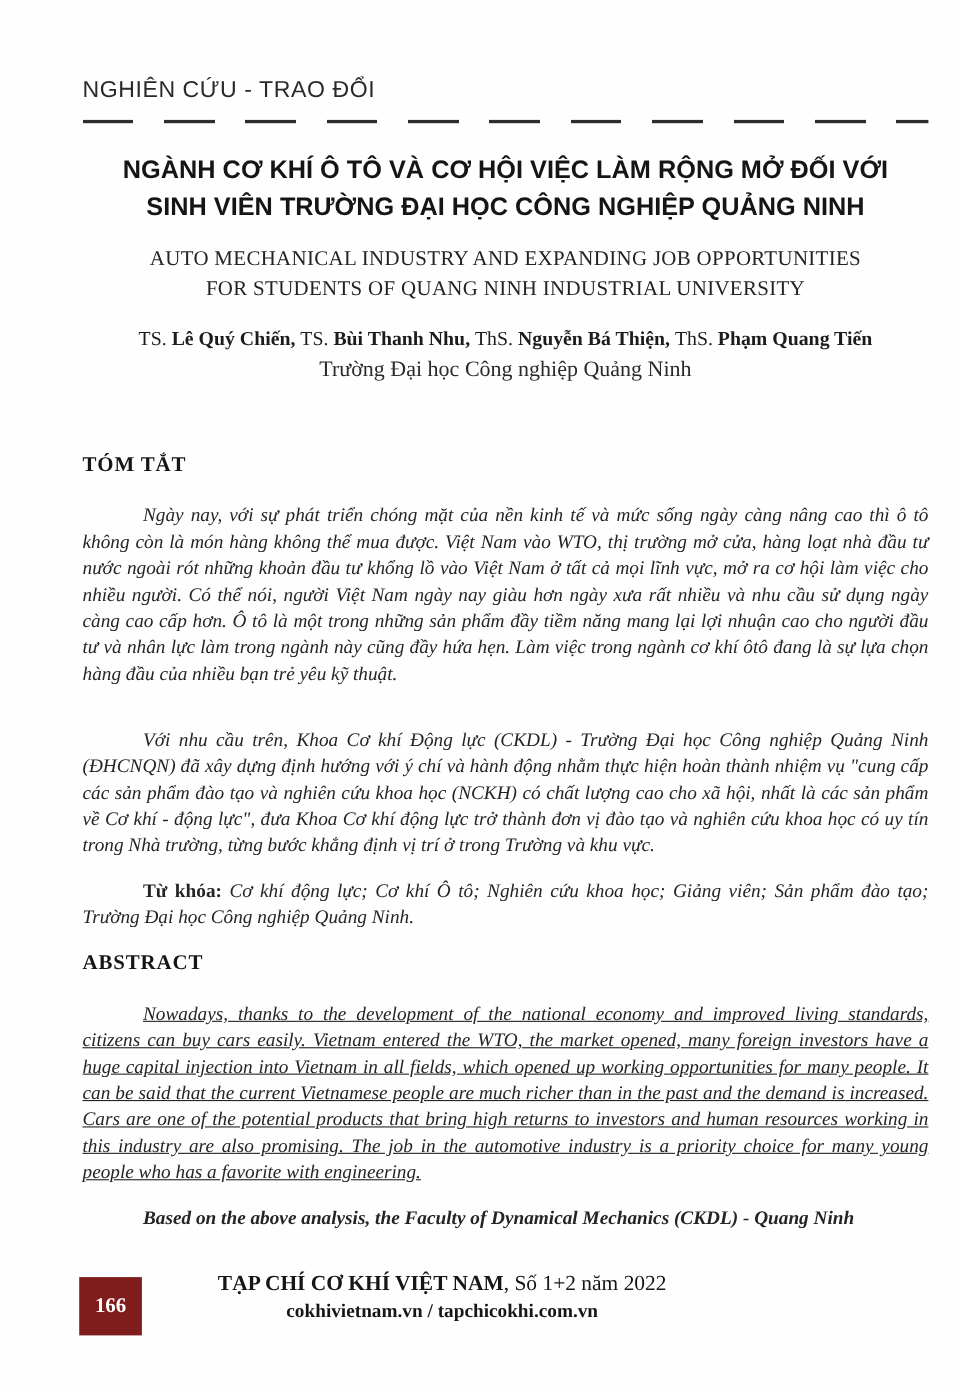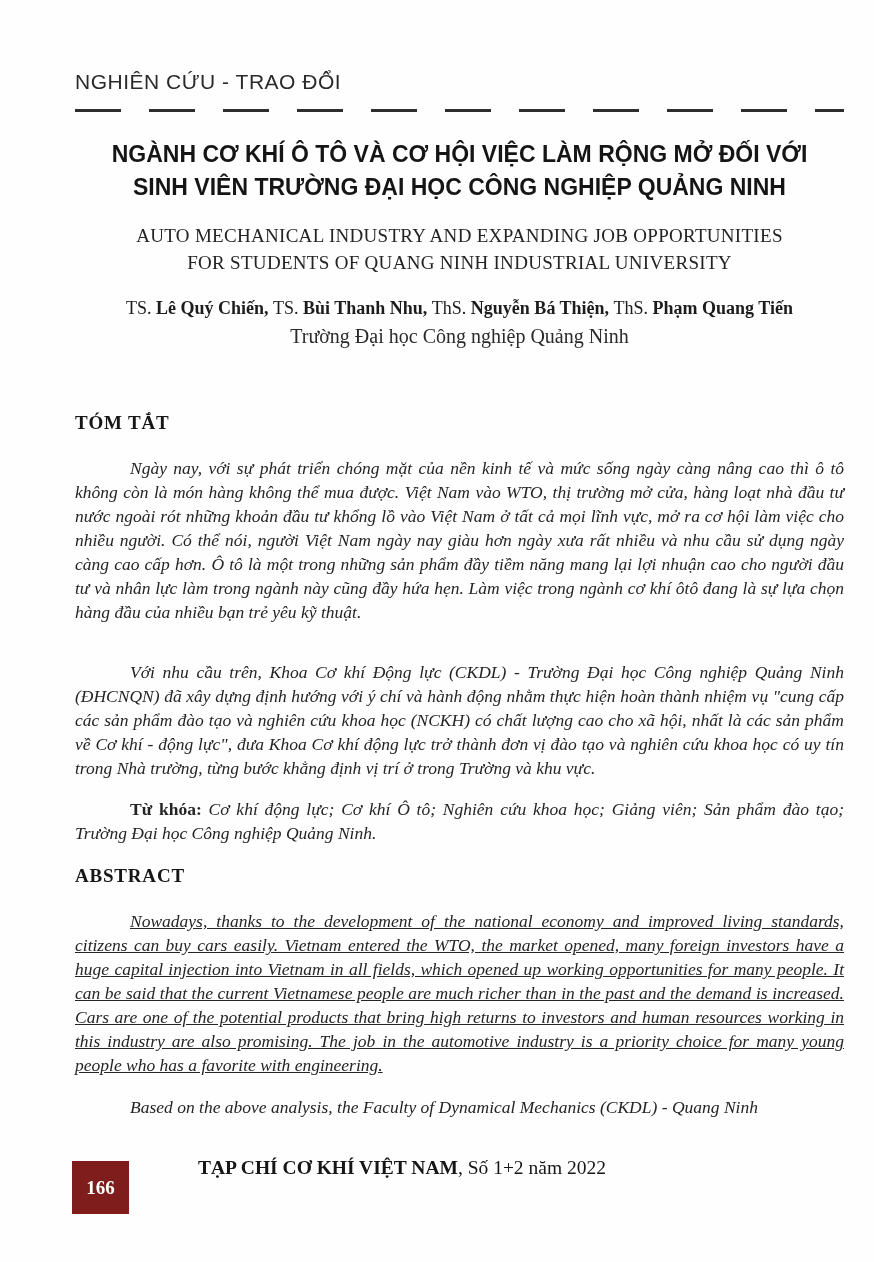--- a/index.html
+++ b/index.html
@@ -74,21 +74,21 @@
     line-height: 24px;
     text-align: justify;
     text-indent: 55px;
     color: #242424;
   }
   .p-vi-1 { margin-top: 22px; }
   .p-vi-2 { margin-top: 36px; }
   .p-keywords { margin-top: 16px; }
   .p-keywords .kw-label { font-style: normal; font-weight: bold; }
   .p-en-1 { margin-top: 22px; text-decoration: underline; }
-  .p-en-2 { margin-top: 3px; }
+  .p-en-2 { margin-top: 3px; font-weight: bold; }
 
   .footer {
     position: absolute;
     left: 72px;
     top: 1155px;
     display: flex;
     align-items: flex-start;
   }
   .page-number-box {
     width: 57px;
@@ -151,15 +151,16 @@
     <p class="body-para p-en-2">Based on the above analysis, the Faculty of Dynamical Mechanics (CKDL) - Quang Ninh</p>
 
   </div>
 
   <div class="footer">
     <div class="page-number-box">
       <span>166</span>
     </div>
     <div class="footer-text">
       <div class="footer-journal"><span class="jname">TẠP CHÍ CƠ KHÍ VIỆT NAM</span><span>, Số 1+2 năm 2022</span></div>
+      <div class="footer-urls">cokhivietnam.vn / tapchicokhi.com.vn</div>
     </div>
   </div>
 </div>
 
 </body></html>

